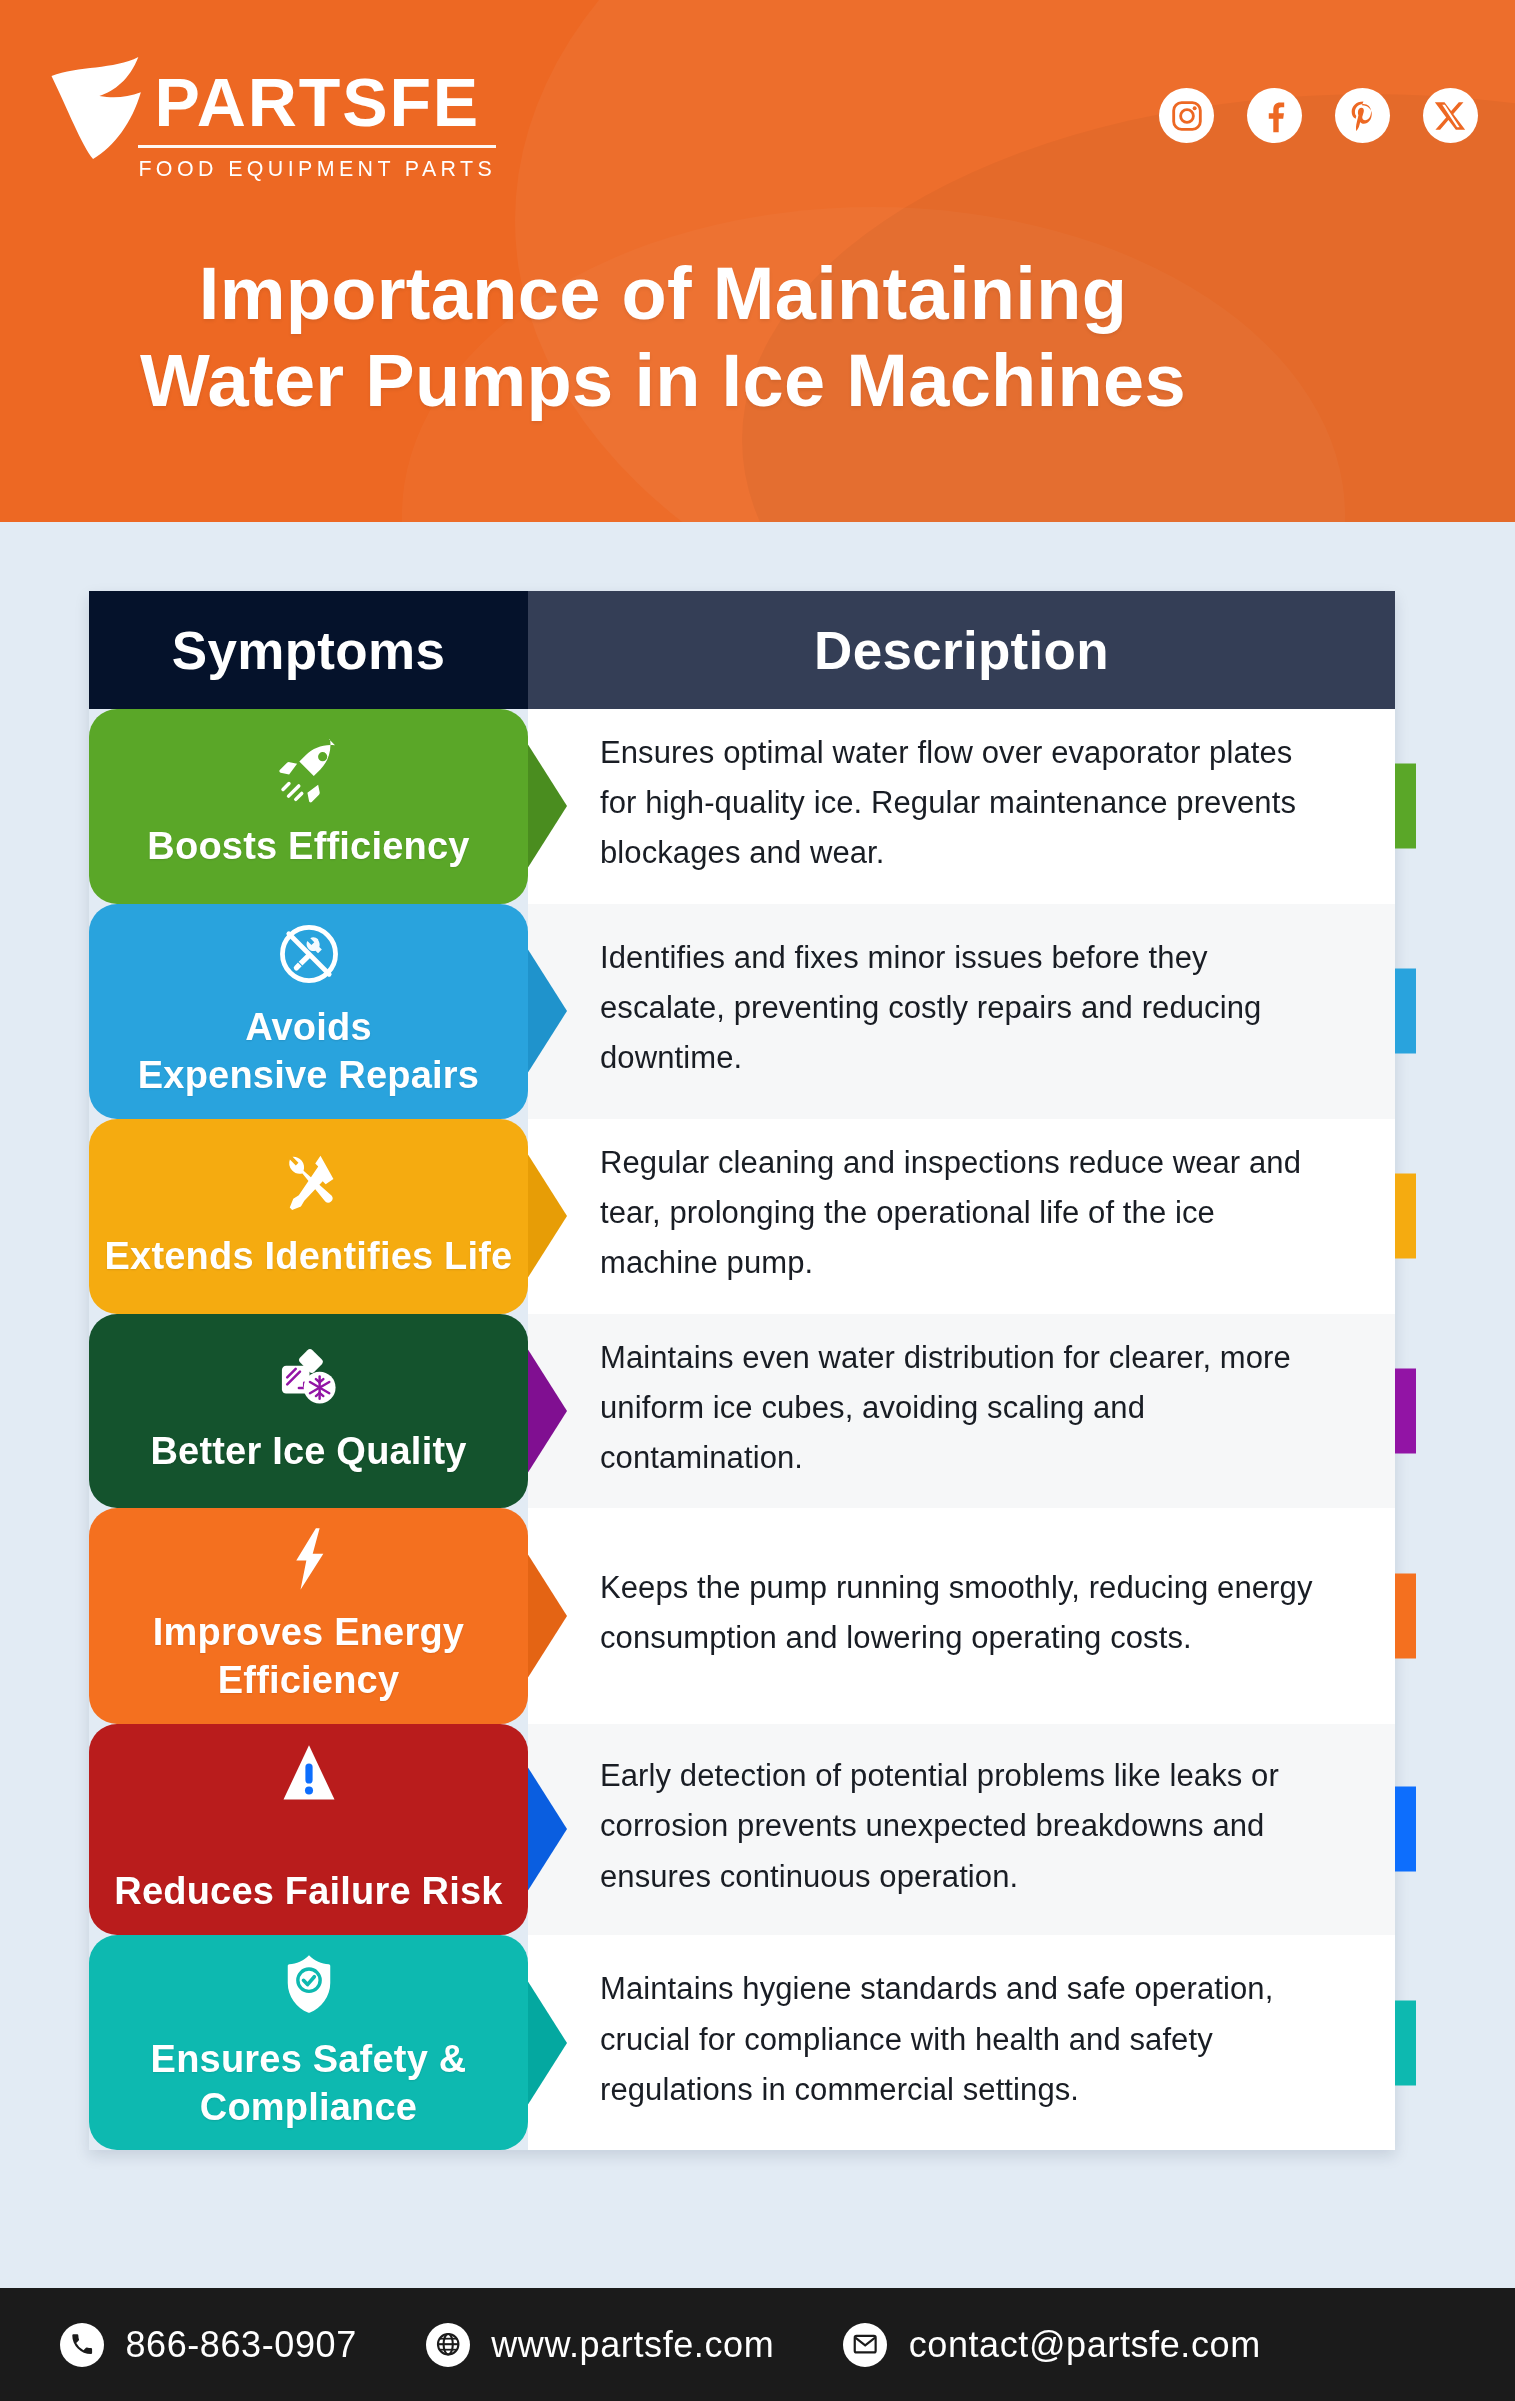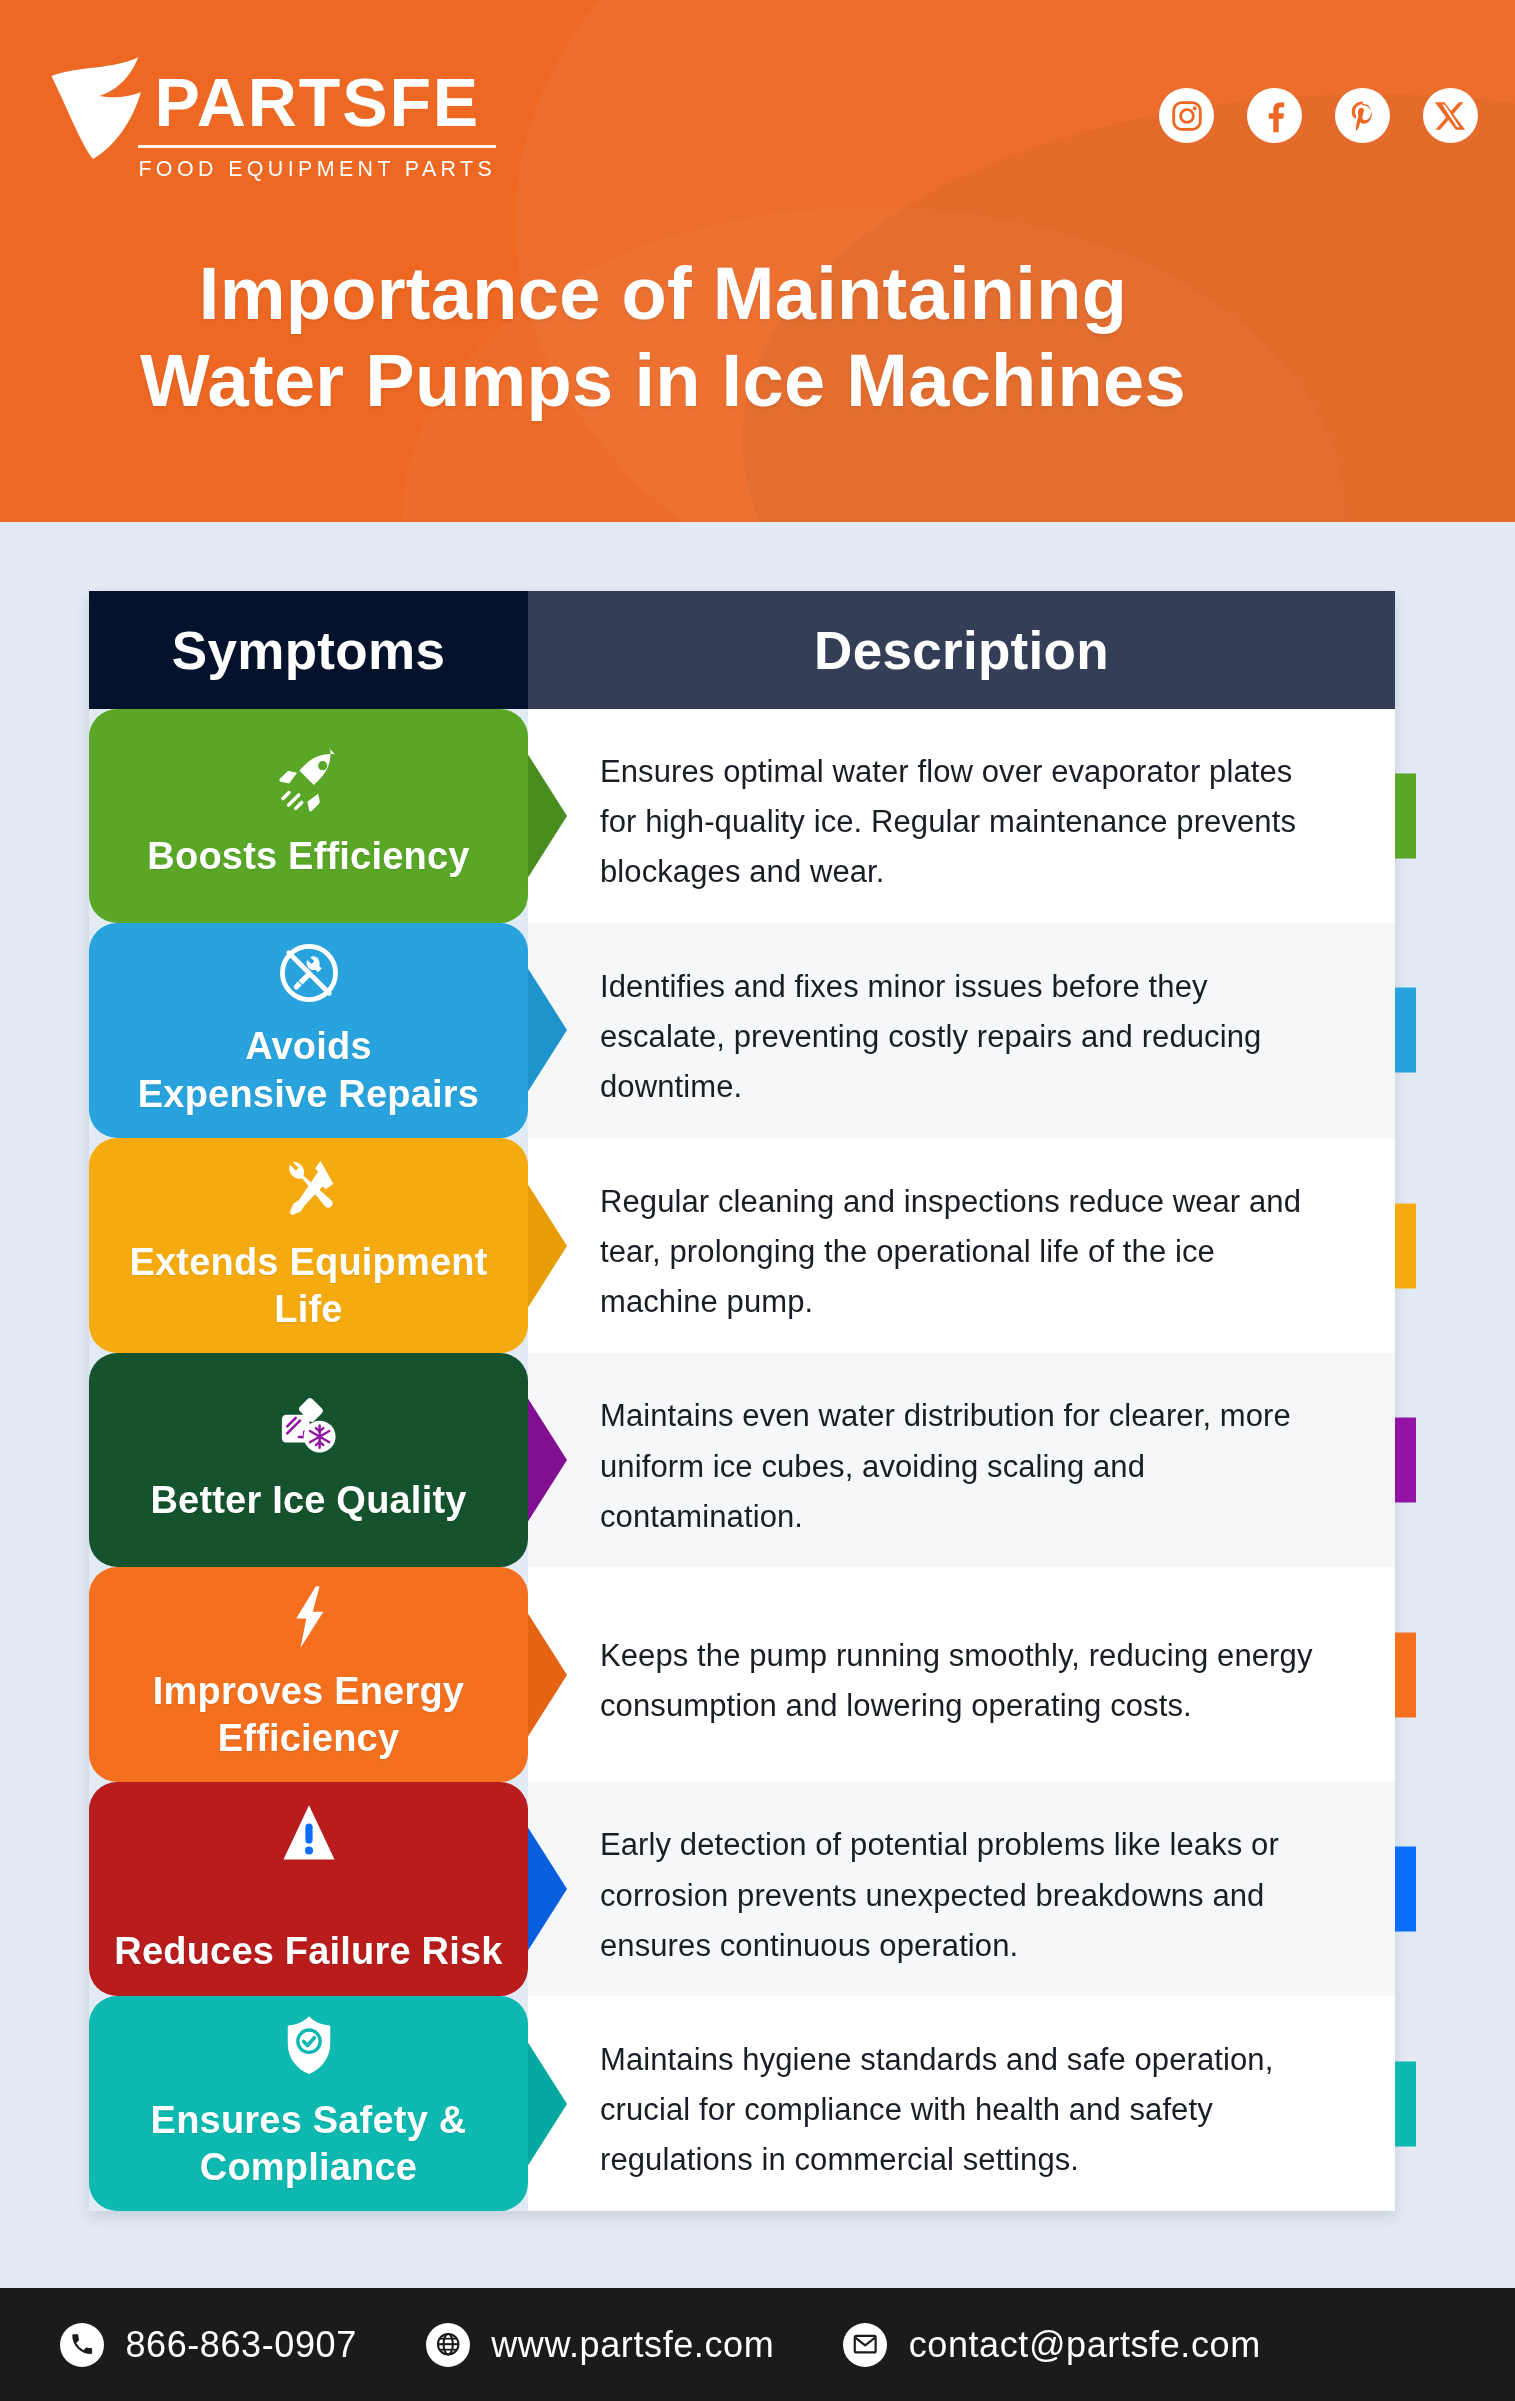--- a/index.html
+++ b/index.html
@@ -213,21 +213,21 @@
     width: 39px;
     height: 123px;
     z-index: 3;
   }
   .sym-arrow svg { width: 100%; height: 100%; display: block; }
 
   .row-desc {
     flex: 1;
     display: flex;
     align-items: center;
-    padding: 38px 60px 25px 72px;
+    padding: 19px 60px 25px 72px;
     box-sizing: border-box;
   }
   .desc-text {
     color: #191d24;
     font-family: "Liberation Sans Narrow", "Liberation Sans", sans-serif;
     font-size: 31px;
     line-height: 1.62;
     letter-spacing: 0.1px;
   }
   .row.odd  .row-desc { background: #ffffff; }
@@ -393,21 +393,21 @@
     </div>
 
     <div class="row odd">
       <div class="row-sym" style="background: rgb(245, 171, 16);">
         <span class="sym-icon">
           <svg viewBox="0 0 64 64" xmlns="http://www.w3.org/2000/svg">
             <path fill="#ffffff" d="M45.8 6.4l-4.9 7.3 2.8 2.8-18.3 27.1-5.2 3.2-3.3 8.3 2.2 2.2 8.3-3.3 3.2-5.2L47.9 30.3l2.8 2.8 7.3-4.9z" transform="translate(-3,0) rotate(0 32 32)"></path>
             <path fill="#ffffff" d="M16.5 7.4l5.6 5.6-2.5 2.5-5.6-5.6a10 10 0 0 0 11.8 13.1l21.5 26.3a4.1 4.1 0 0 0 6.1-5.4L26.9 20.4A10 10 0 0 0 16.5 7.4z" transform="translate(0,0)"></path>
           </svg>
         </span>
-        <span class="sym-label">Extends Equipment Life</span>
+        <span class="sym-label">Extends Identifies Life</span>
         <span class="sym-arrow">
           <svg viewBox="0 0 62 196" preserveAspectRatio="none" xmlns="http://www.w3.org/2000/svg">
             <path d="M0 0 L62 98 L0 196 Z" fill="#e79d06"></path>
           </svg>
         </span>
       </div>
       <div class="row-desc">
         <span class="desc-text">Regular cleaning and inspections reduce wear and tear, prolonging the operational life of the ice machine pump.</span>
       </div>
       <span class="row-tab" style="background: rgb(245, 171, 16);"></span>

